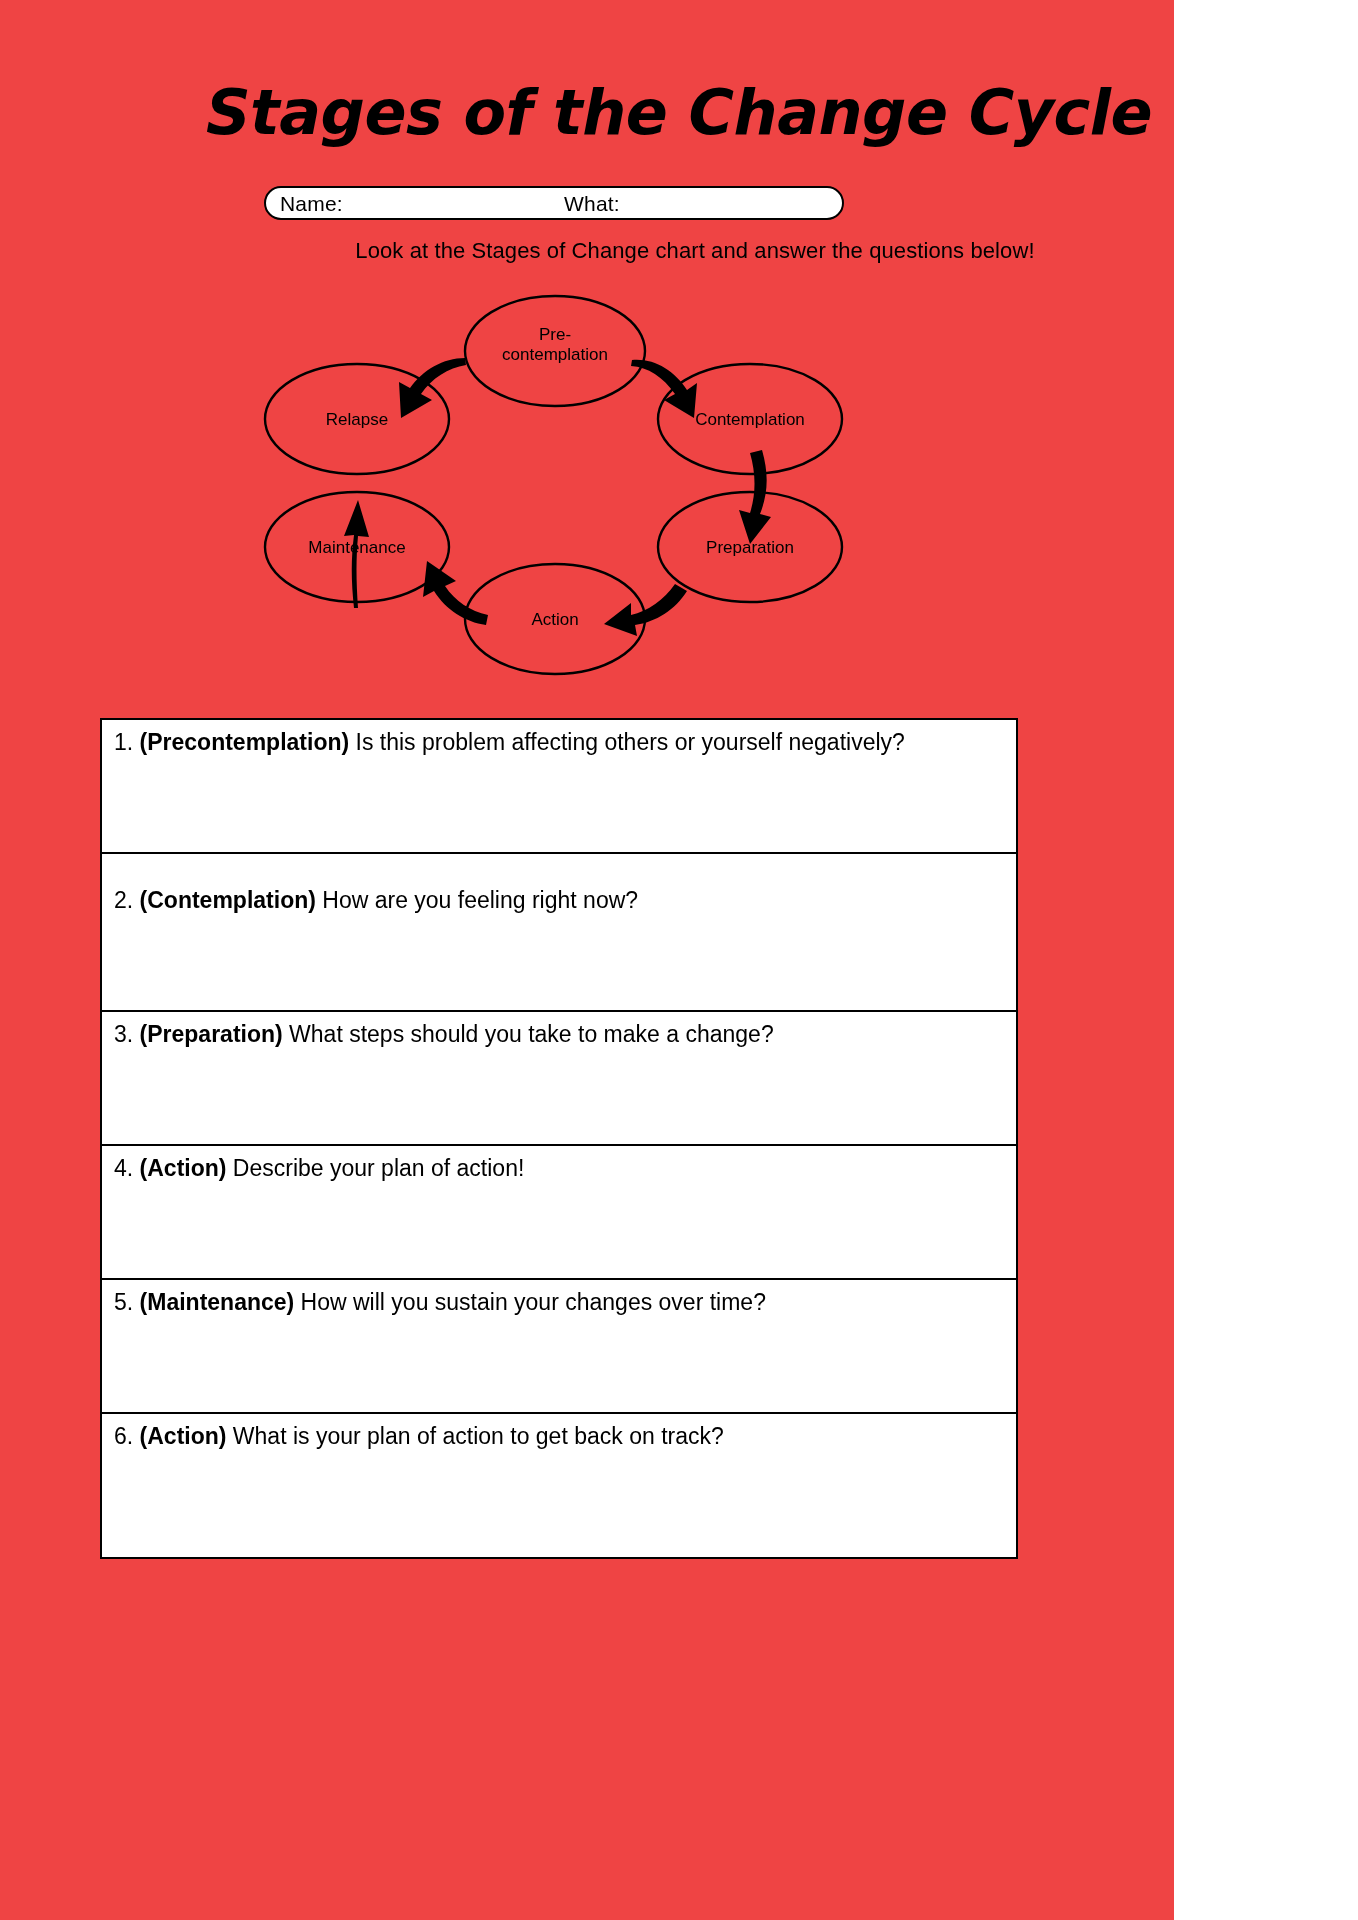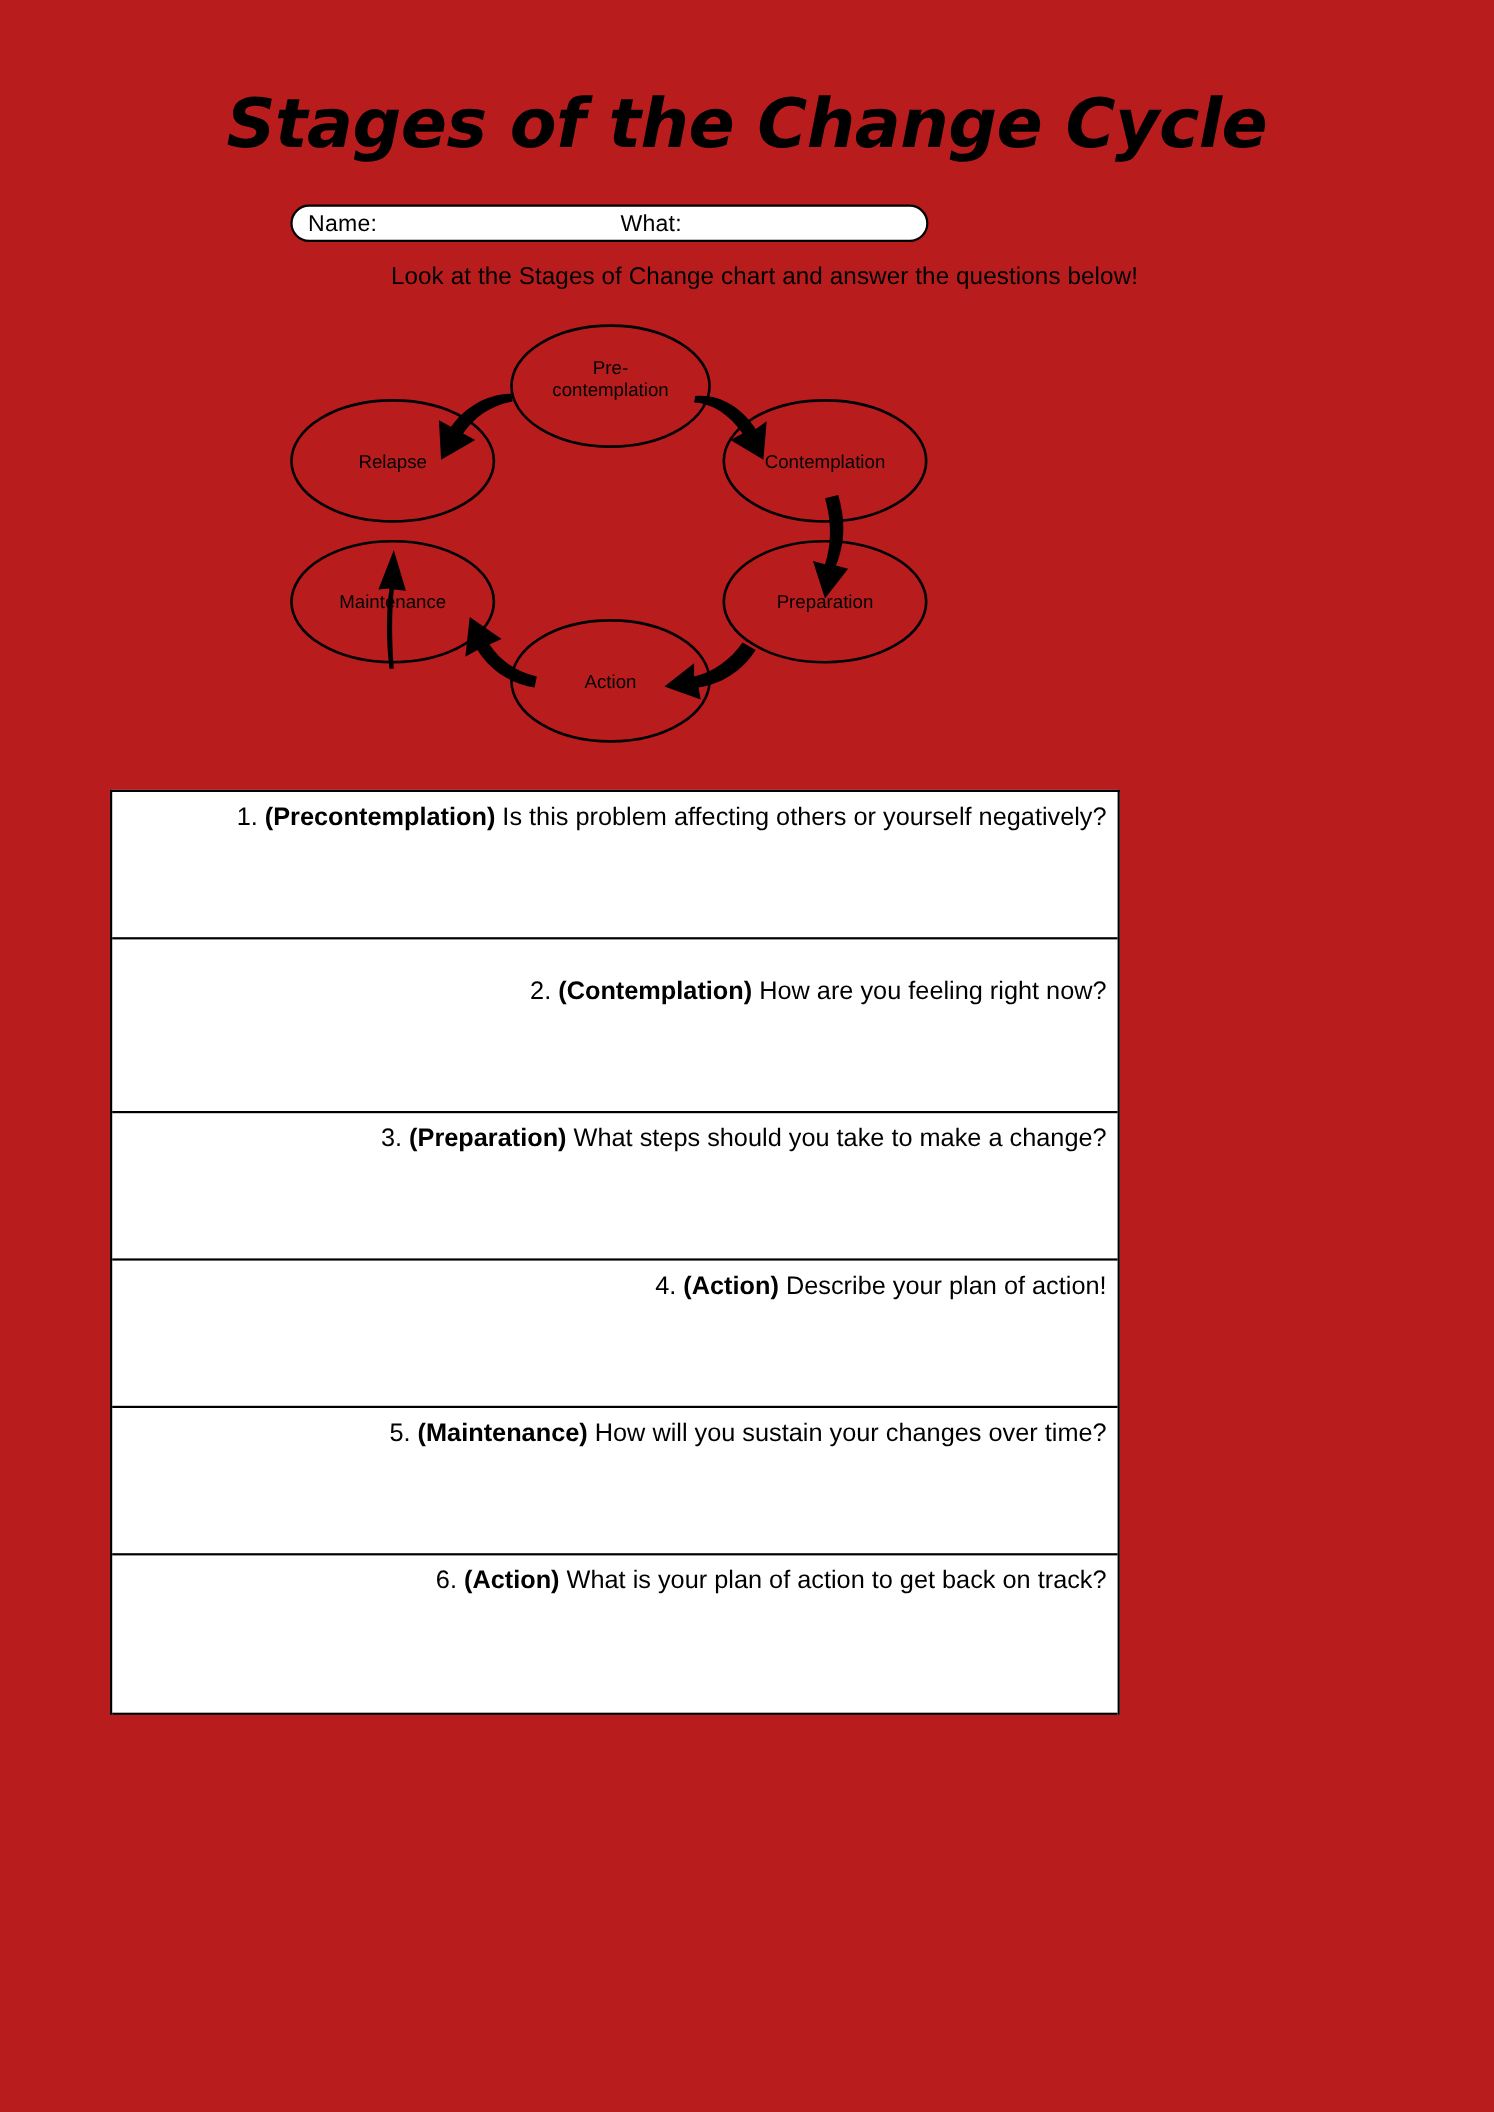--- a/index.html
+++ b/index.html
@@ -12,23 +12,23 @@
     height: 1920px;
     position: relative;
     font-family: "Liberation Sans", sans-serif;
     color: #000000;
     overflow: hidden;
   }
 
   .page {
     position: absolute;
     left: 0; top: 0;
-    width: 1358px;
+    width: 1174px;
     height: 1920px;
-    background: #b91c1c;
+    background: #ef4444;
     text-decoration: underline;
   }
 
   
   .title {
     position: absolute;
     left: 0;
     top: 82px;
     width: 1358px;
     text-align: center;
@@ -103,21 +103,20 @@
     width: 918px;
     border: 2px solid #000;
     border-bottom: none;
     box-sizing: border-box;
     background: #fff;
   }
   .qrow {
     border-bottom: 2px solid #000;
     box-sizing: border-box;
     position: relative;
-    text-align: right;
   }
   .qrow .qtext {
     padding: 9px 10px 0 12px;
     font-size: 23px;
     line-height: 1.18;
     font-family: "Liberation Sans", sans-serif;
     white-space: nowrap;
   }
   .qrow .qtext b { font-weight: bold; }
   .qrow-1 { height: 134px; }

